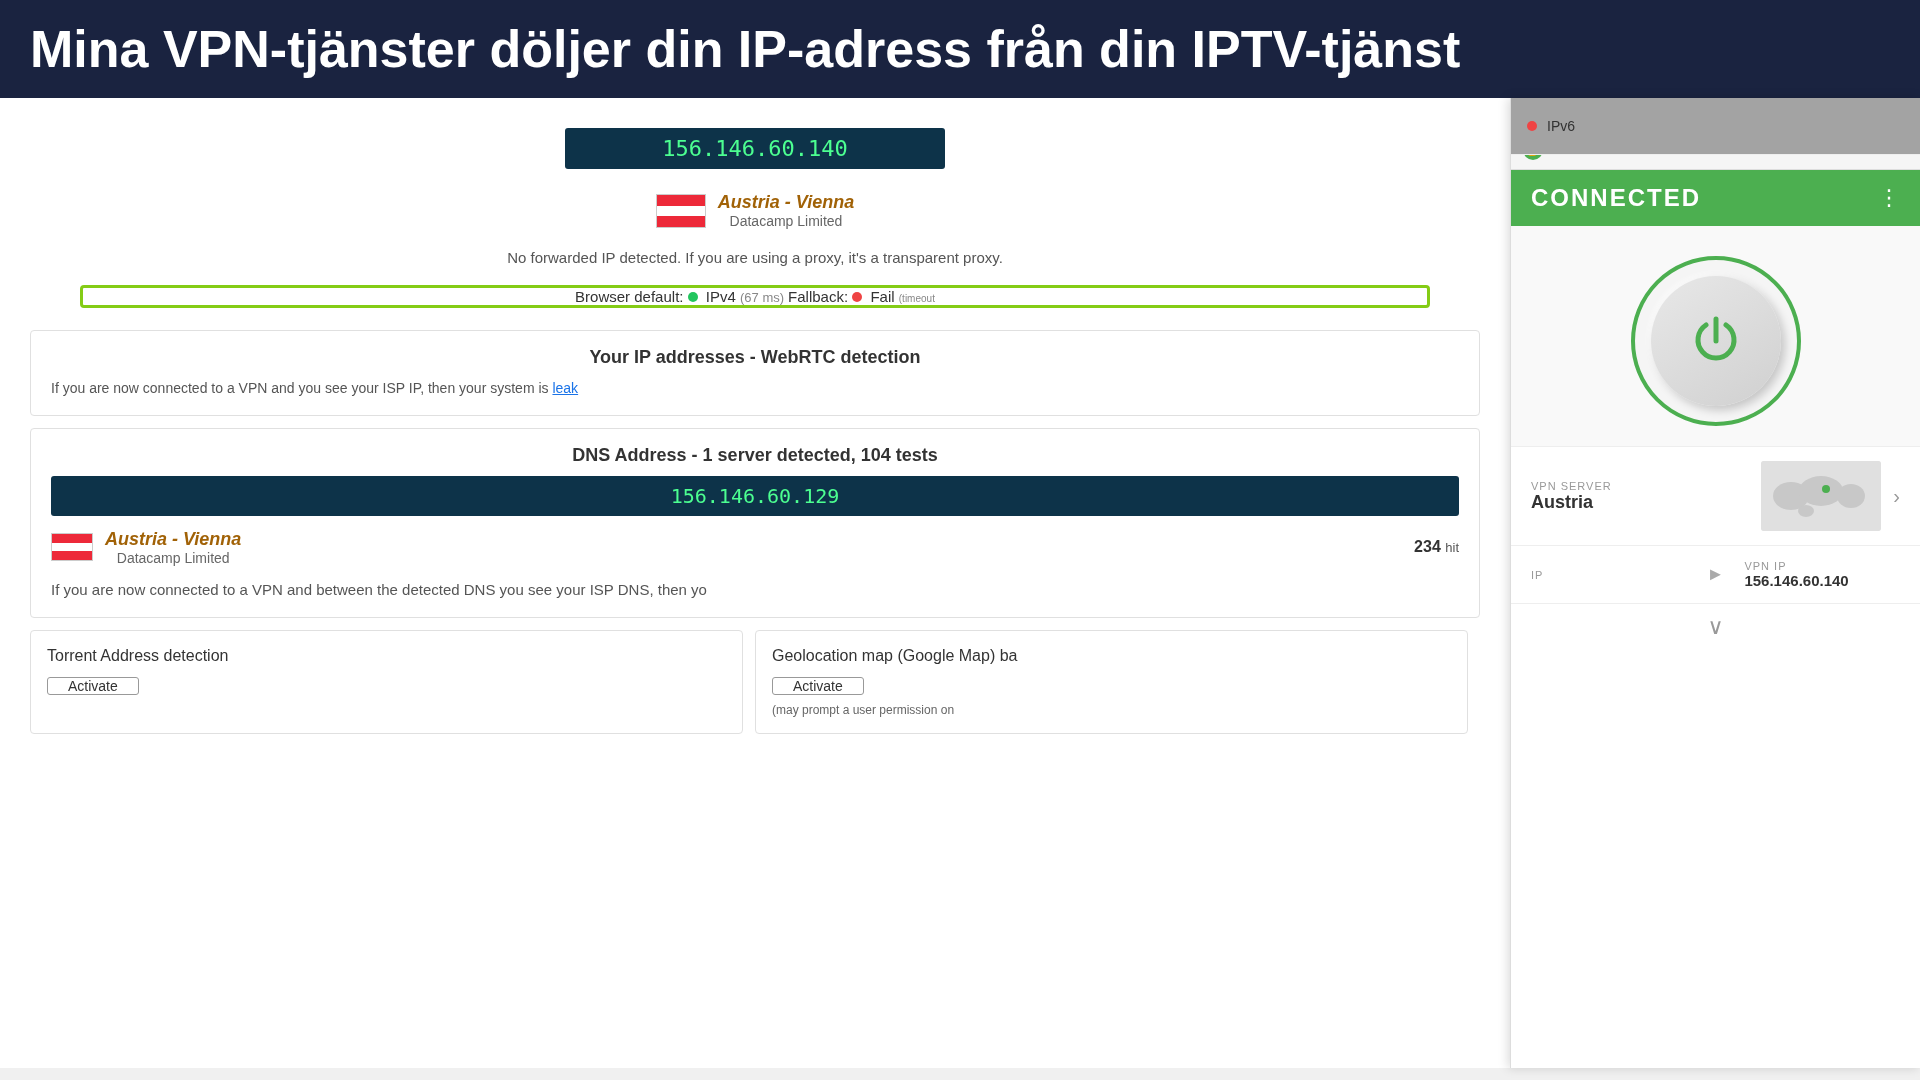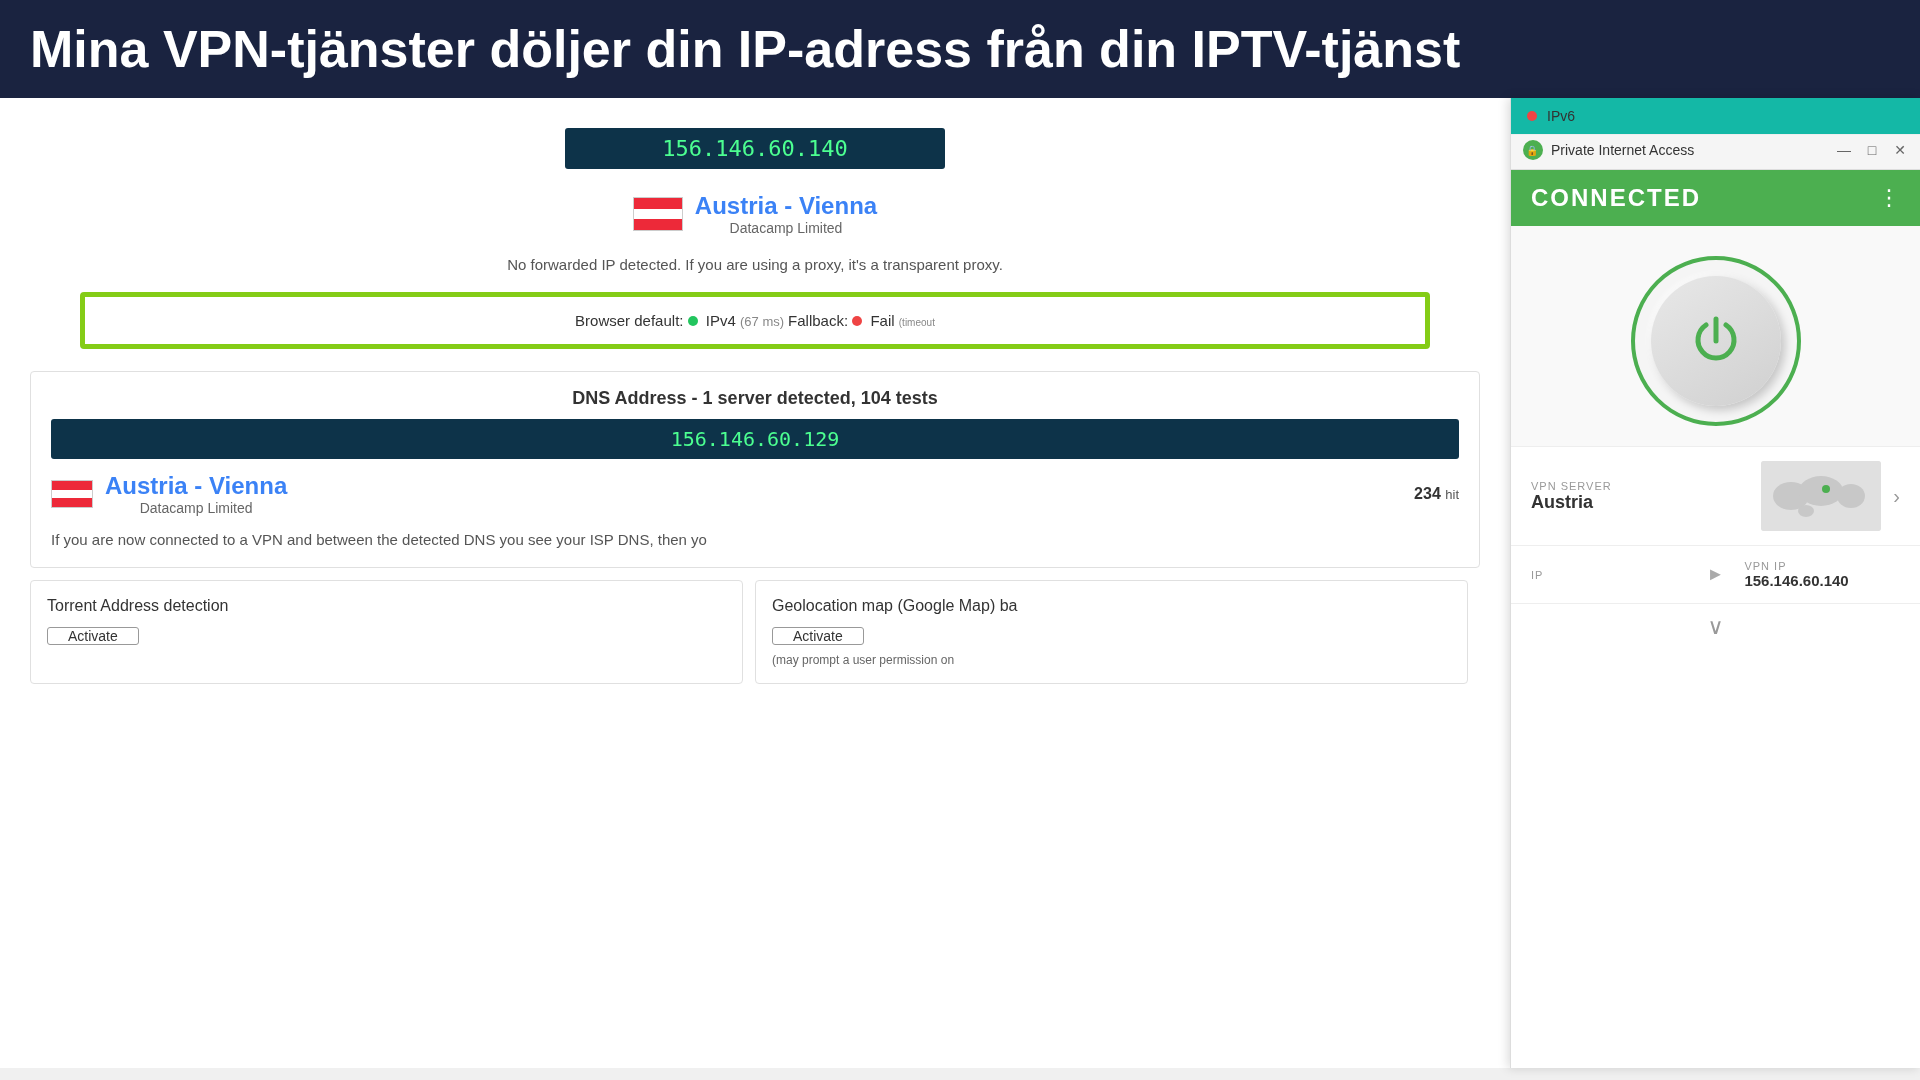--- a/index.html
+++ b/index.html
@@ -67,45 +67,46 @@
       display: inline-block;
       background: linear-gradient(to bottom, #ed2939 33%, #fff 33%, #fff 66%, #ed2939 66%);
       border: 1px solid #ccc;
     }
 
     .location-text {
       text-align: center;
     }
 
     .location-name {
-      font-size: 24px;
-      font-weight: bold;
-      color: #3b82f6;
+      font-size: 18px;
+      font-weight: bold;
+      color: #a16207;
+      font-style: italic;
     }
 
     .location-isp {
       font-size: 14px;
       color: #666;
     }
 
     .info-text {
       text-align: center;
       color: #555;
       font-size: 15px;
       padding: 10px 40px;
       line-height: 1.5;
     }
 
     .browser-fallback-row {
       display: flex;
       justify-content: center;
       gap: 4px;
-      padding: 15px 20px;
+      padding: 0 20px;
       margin: 5px 40px;
-      border: 5px solid #84cc16;
+      border: 3px solid #84cc16;
       border-radius: 4px;
     }
 
     .status-item {
       font-size: 15px;
       color: #333;
     }
 
     .dot-green {
       display: inline-block;
@@ -493,20 +494,26 @@
           </div>
           <div class="status-item">
             <span>Fallback:</span>
             <span class="dot-red"></span>
             <span>Fail</span>
             <span style="color:#888; font-size:10px;">(timeout</span>
           </div>
         </div>
       </div>
 
+      <div class="section-card">
+        <div class="section-title">Your IP addresses - WebRTC detection</div>
+        <div class="section-desc">
+          <span>If you are now connected to a VPN and you see your ISP IP, then your system is </span><a class="link-text">leak</a>
+        </div>
+      </div>
 
       <div class="dns-card">
         <div class="section-title">DNS Address - 1 server detected, 104 tests</div>
         <div class="dns-ip-box">
           <span>156.146.60.129</span>
         </div>
         <div class="dns-location-row">
           <div class="flag-austria-small"></div>
           <div class="location-text">
             <div class="location-name">Austria - Vienna</div>
@@ -529,21 +536,21 @@
           <div class="bottom-card-title">Geolocation map (Google Map) ba</div>
           <button class="activate-btn">Activate</button>
           <div class="bottom-note">(may prompt a user permission on</div>
         </div>
       </div>
     </div>
   </div>
 
   <div class="right-panel">
 
-    <div style="position: absolute; top: 0; left: 0; right: 0; background: #14b8a6; border-bottom: 1px solid #eee; padding: 10px 16px; display: flex; align-items: center; gap: 6px; z-index: 10;">
+    <div style="position: absolute; top: 0; left: 0; right: 0; background: #a3a3a3; border-bottom: 1px solid #eee; padding: 20px 16px; display: flex; align-items: center; gap: 6px; z-index: 10;">
       <span class="dot-red"></span>
       <span style="font-size:14px; color:#333;">IPv6</span>
     </div>
 
     <div class="pia-titlebar" style="margin-top: 32px;">
       <div class="pia-title-left">
         <div class="pia-icon">
           <svg width="16" height="16" viewBox="0 0 16 16">
             <circle cx="8" cy="8" r="6" fill="#4caf50"></circle>
             <text x="8" y="12" text-anchor="middle" fill="white" font-size="10" font-weight="bold">🔒</text>

